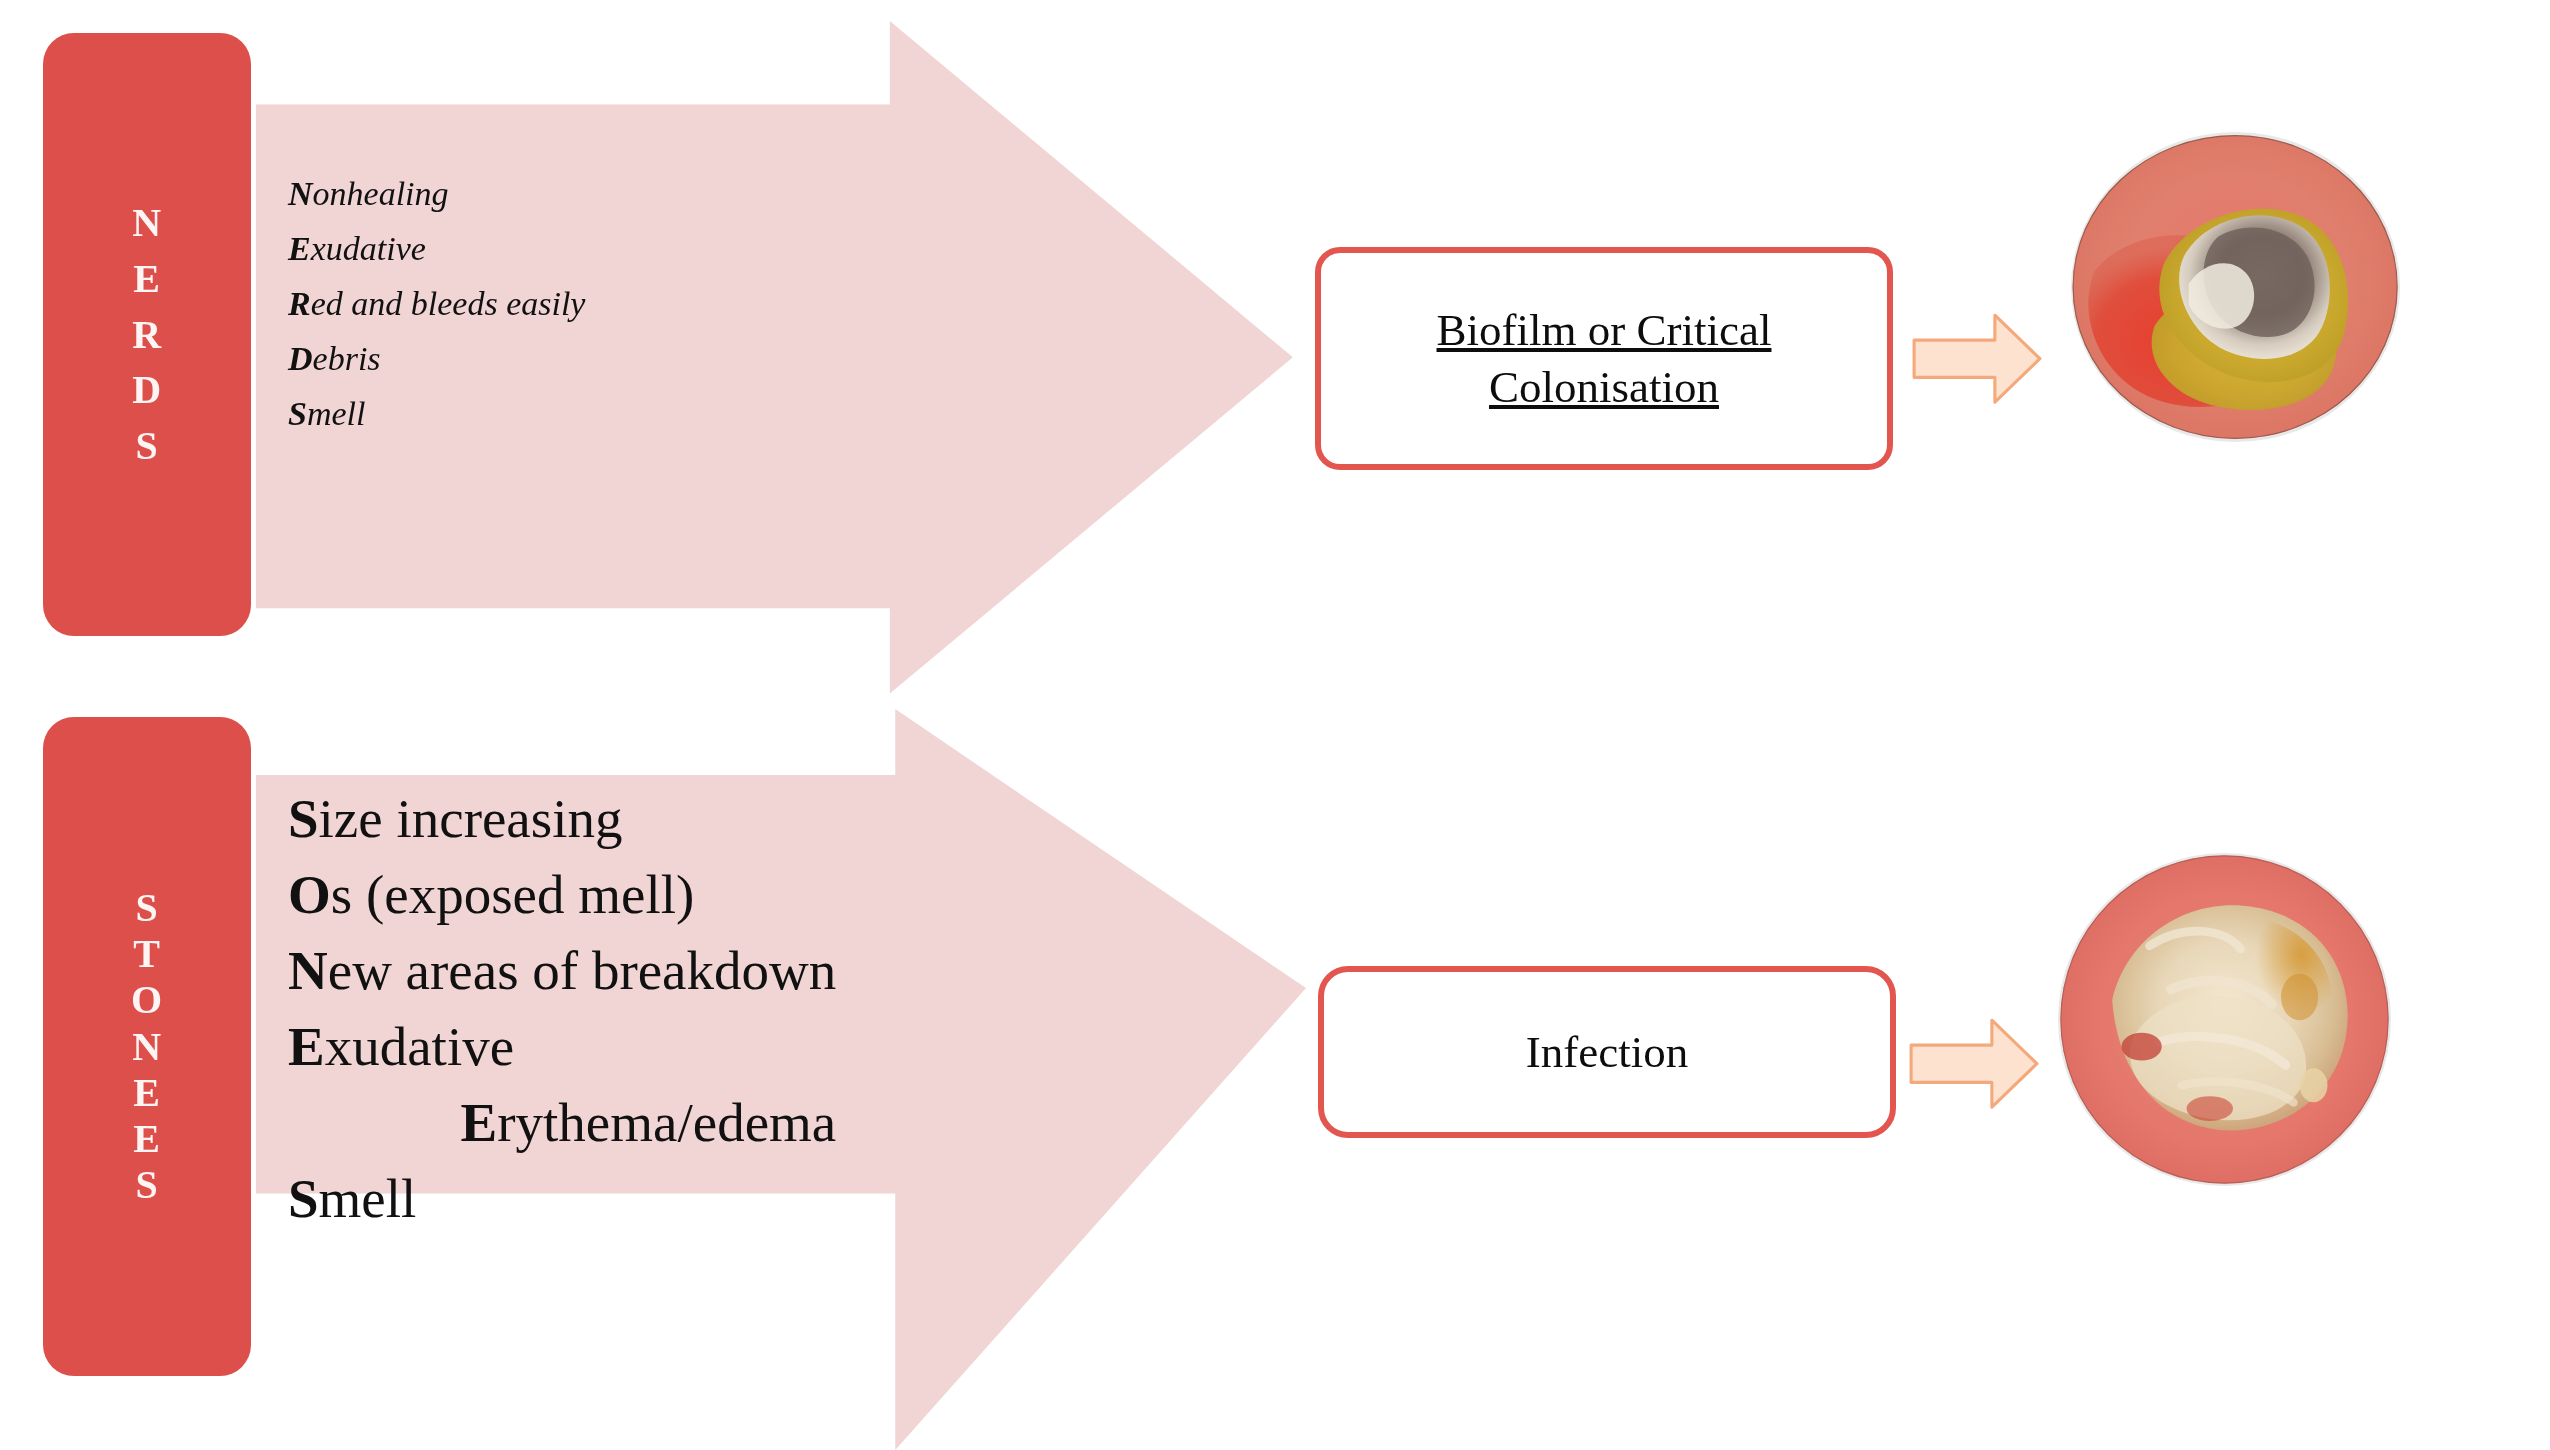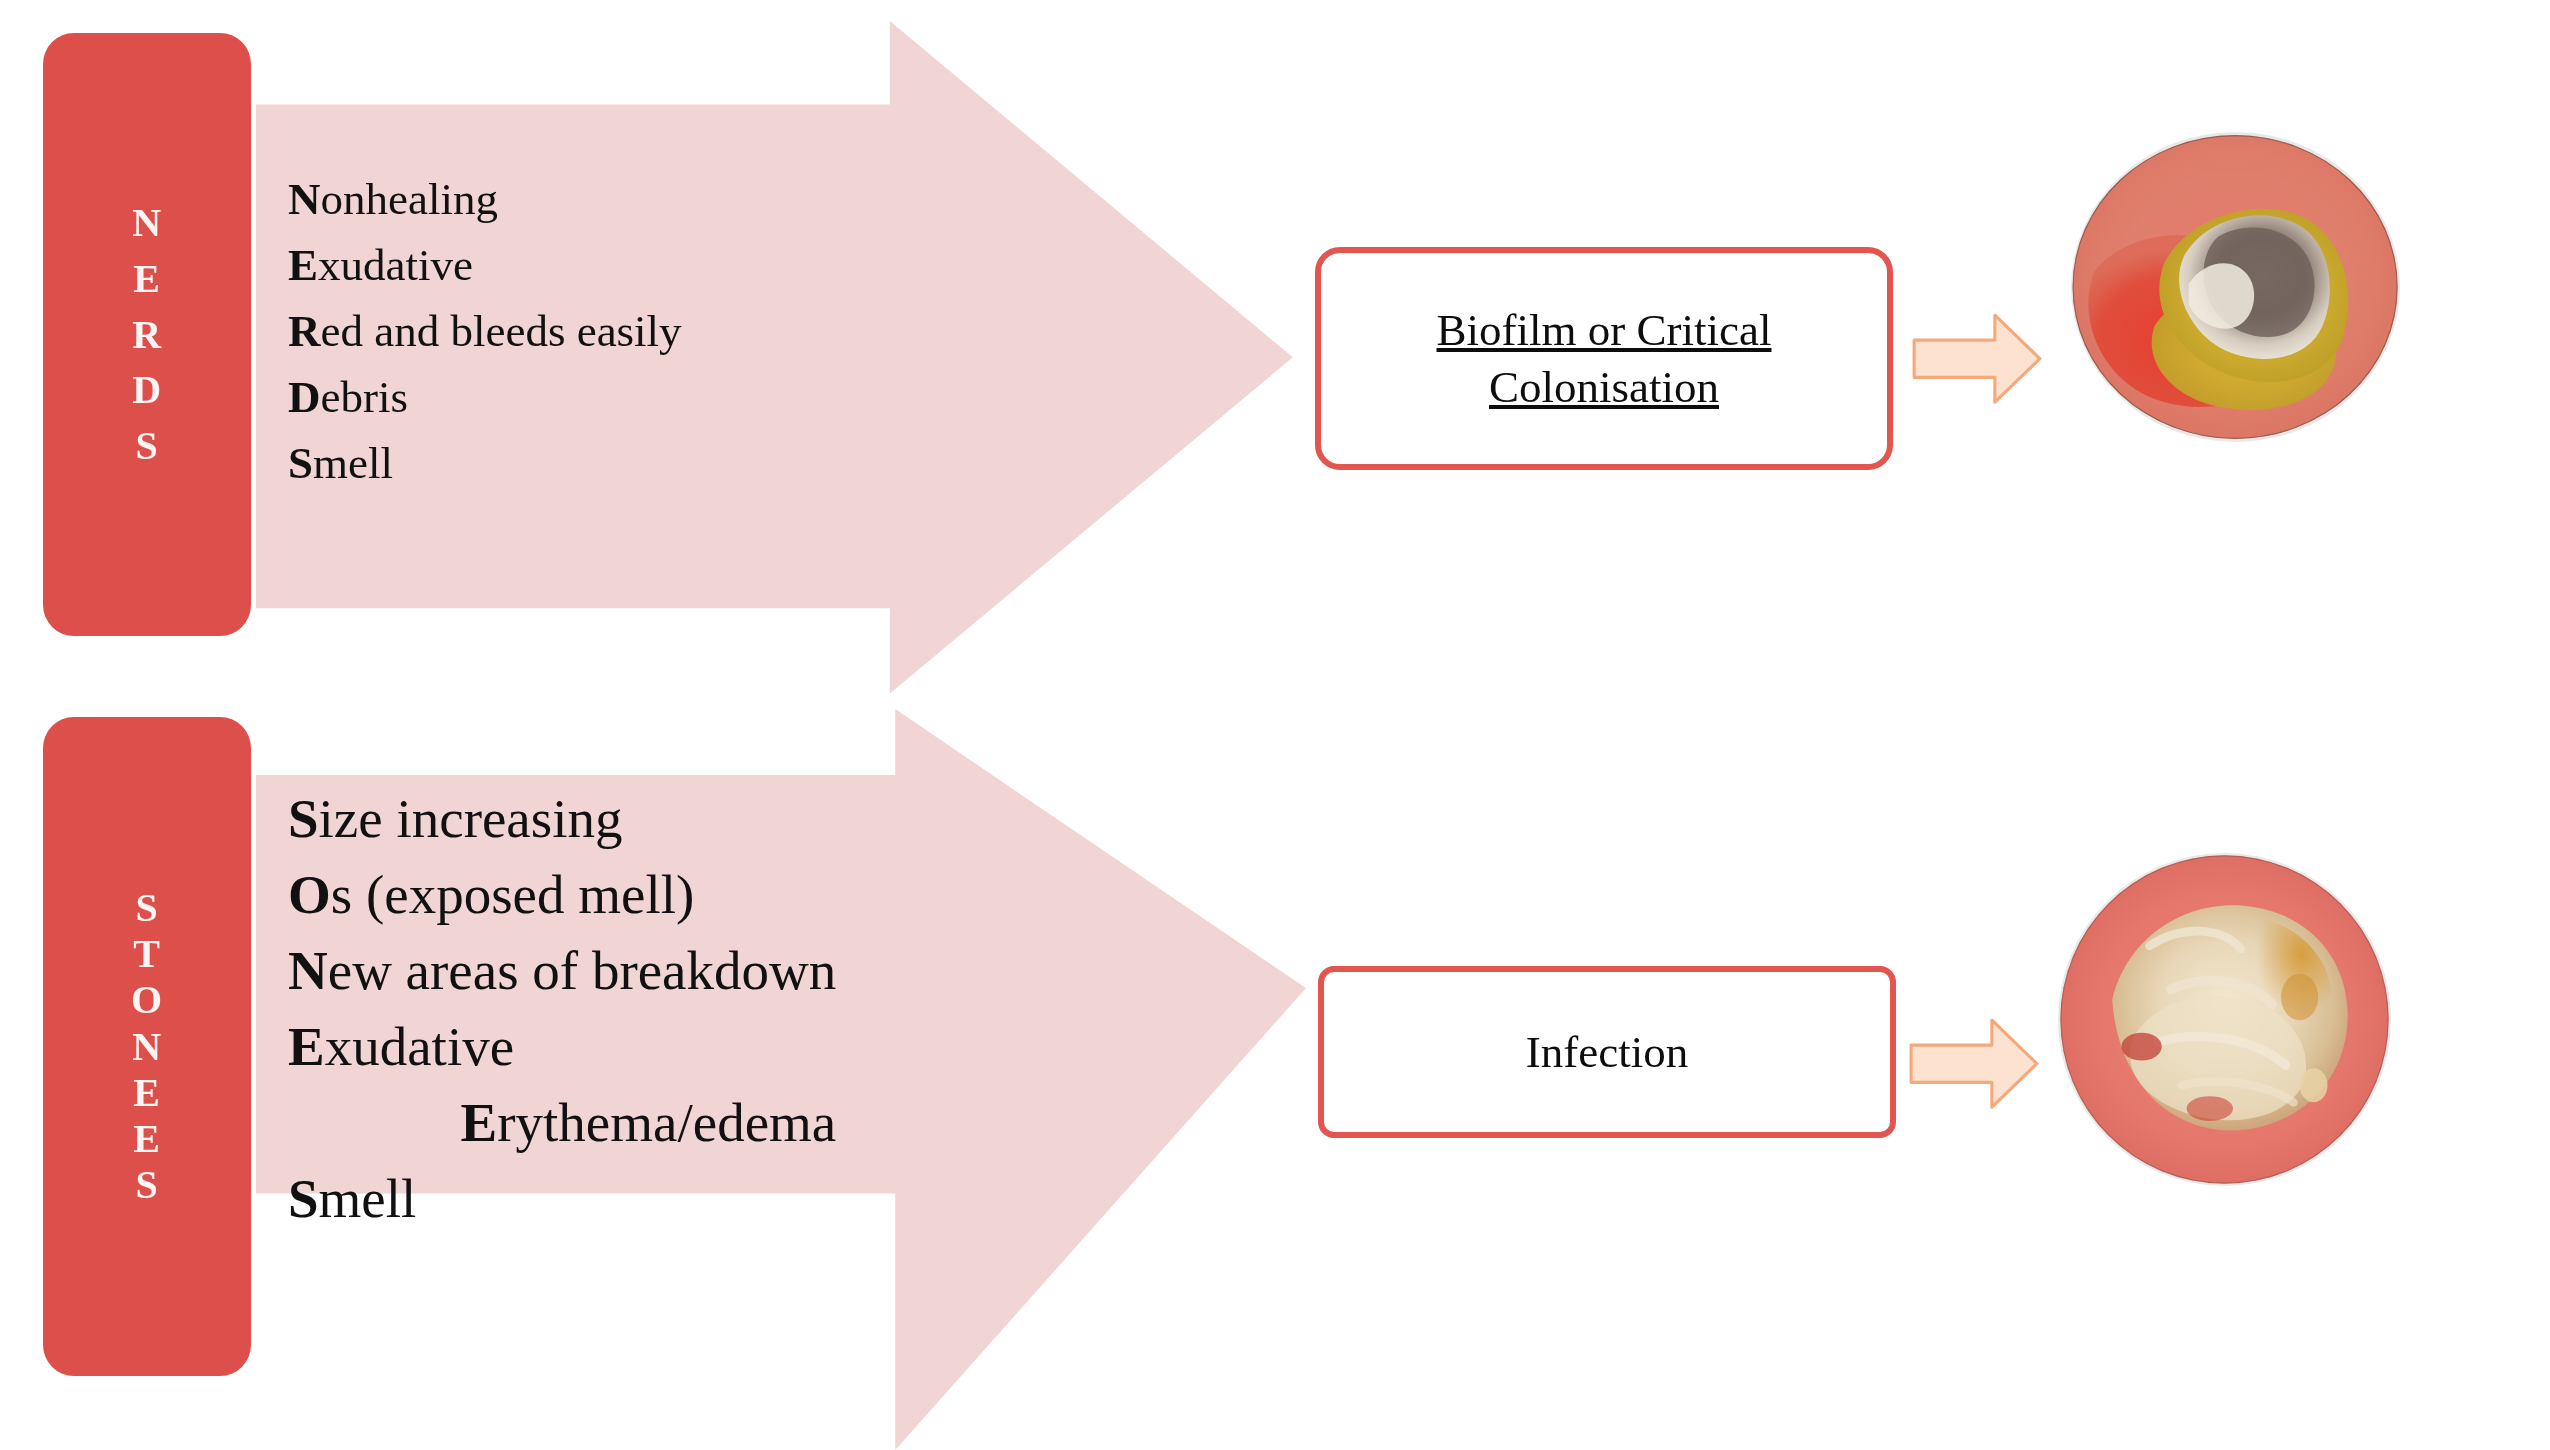--- a/index.html
+++ b/index.html
@@ -97,21 +97,21 @@
   </svg>
 
   <div class="acro" id="acro-nerds" style="left:43px;top:33px;width:208px;height:603px;border-radius:31px;">
     <span class="ltr">N</span>
     <span class="ltr">E</span>
     <span class="ltr">R</span>
     <span class="ltr">D</span>
     <span class="ltr">S</span>
   </div>
 
-  <div class="symlist" id="list-nerds" style="left:288px;top:177px;font-size:45px;">
+  <div class="symlist" id="list-nerds" style="left:288px;top:177px;font-size:34px;font-style:italic;">
     <div class="row" style="margin-bottom:21px;">
       <b>N</b><span>onhealing</span>
     </div>
     <div class="row" style="margin-bottom:21px;">
       <b>E</b><span>xudative</span>
     </div>
     <div class="row" style="margin-bottom:21px;">
       <b>R</b><span>ed and bleeds easily</span>
     </div>
     <div class="row" style="margin-bottom:21px;">
@@ -150,21 +150,21 @@
     </div>
     <div class="row">
       <b>S</b><span>mell</span>
     </div>
   </div>
 
   <div class="outbox" id="box-biofilm" style="left:1315px;top:247px;width:578px;height:223px;border-width:6.2px;border-radius:25px;font-size:45px;text-decoration:underline;">
     <span>Biofilm or Critical Colonisation</span>
   </div>
 
-  <div class="outbox" id="box-infection" style="left:1318px;top:966px;width:578px;height:172px;border-width:6.2px;border-radius:16px;font-size:45px;">
+  <div class="outbox" id="box-infection" style="left:1318px;top:966px;width:578px;height:172px;border-width:6.2px;border-radius:30px;font-size:45px;">
     <span>Infection</span>
   </div>
 
   <svg class="smallarrow" aria-hidden="true" style="left:1911px;top:309px;width:132px;height:101px;" viewBox="0 0 170 130">
     <polygon points="4,40 108,40 108,8 166,64 108,120 108,88 4,88" fill="#fde2d0" stroke="#f4a97c" stroke-width="4" stroke-linejoin="round"></polygon>
   </svg>
 
   <svg class="smallarrow" aria-hidden="true" style="left:1908px;top:1014px;width:132px;height:101px;" viewBox="0 0 170 130">
     <polygon points="4,40 108,40 108,8 166,64 108,120 108,88 4,88" fill="#fde2d0" stroke="#f4a97c" stroke-width="4" stroke-linejoin="round"></polygon>
   </svg>

